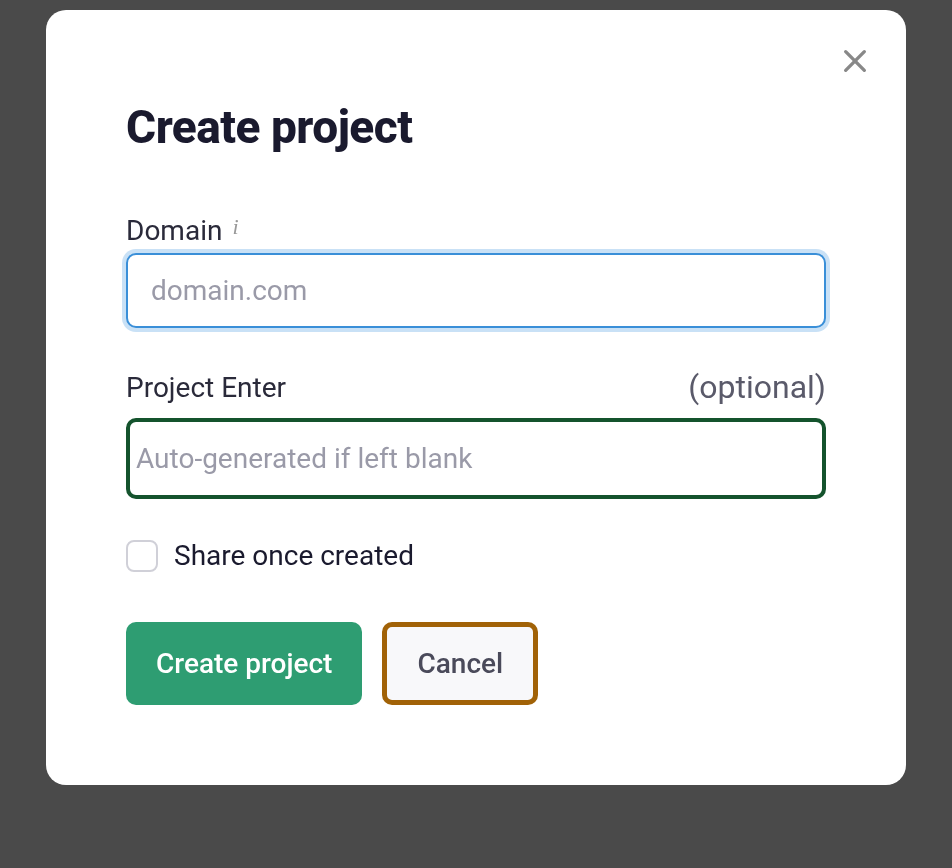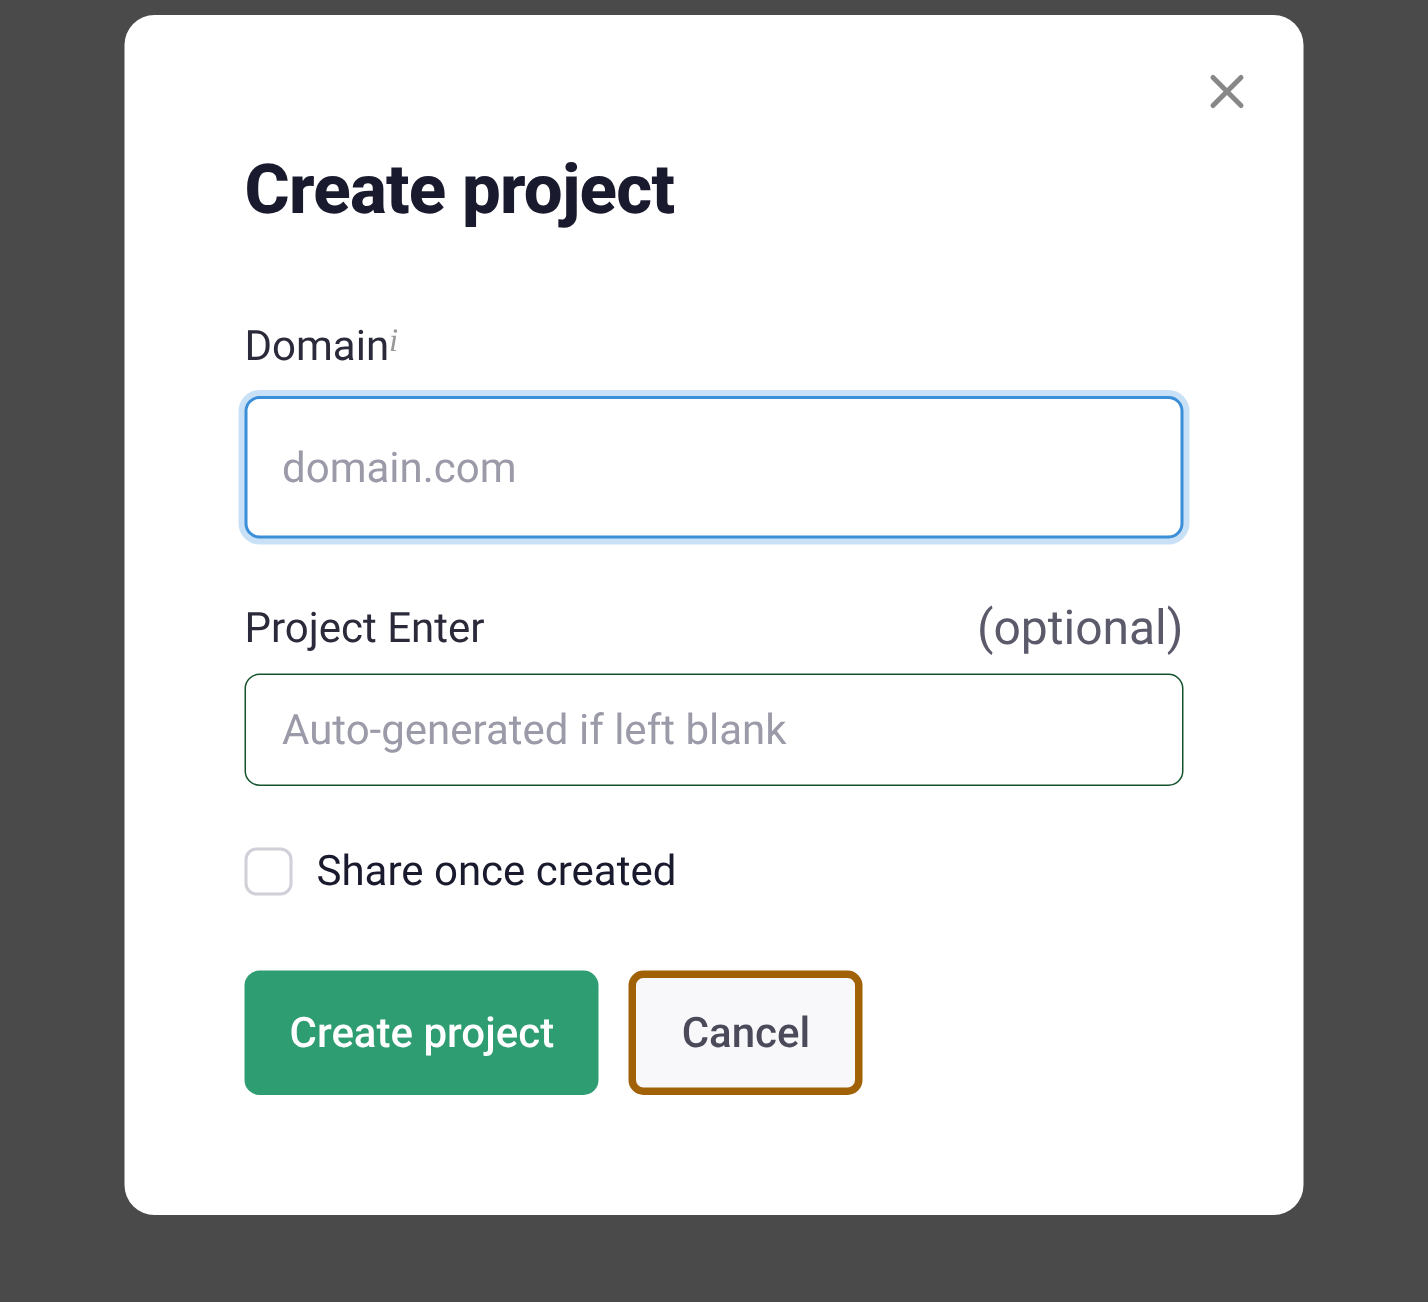--- a/index.html
+++ b/index.html
@@ -13,21 +13,21 @@
       background: #4a4a4a;
       width: 952px;
       height: 868px;
       position: relative;
       overflow: hidden;
     }
     
     .modal {
       background: #ffffff;
       border-radius: 20px;
-      width: 786px;
+      width: 860px;
       margin: 10px auto 0;
       padding: 60px 80px 80px 80px;
       position: relative;
     }
     
     .close-btn {
       position: absolute;
       top: 35px;
       right: 35px;
       cursor: pointer;
@@ -54,20 +54,21 @@
       letter-spacing: -0.5px;
     }
     
     .form-group {
       margin-bottom: 40px;
     }
     
     .label-row {
       display: flex;
       align-items: flex-start;
+      gap: 10px;
       margin-bottom: 6px;
     }
     
     .label-row-split {
       display: flex;
       align-items: center;
       justify-content: space-between;
       margin-bottom: 12px;
     }
     
@@ -93,38 +94,37 @@
     
     .help-text {
       font-size: 26px;
       color: #6a6a7a;
       margin-bottom: 18px;
       font-weight: 400;
     }
     
     .text-input {
       width: 100%;
-      padding: 20px 24px;
-      font-size: 28px;
-      border: 1px solid #14532d;
+      padding: 20px 6px;
+      font-size: 28px;
+      border: 4px solid #14532d;
       border-radius: 10px;
       outline: none;
       font-family: inherit;
       color: #2a2a3a;
     }
     
     .text-input::placeholder {
       color: #9a9aa8;
     }
     
     .text-input.focused {
       border: 2px solid #3a8fd8;
       box-shadow: 0 0 0 4px rgba(100, 170, 230, 0.35);
-      padding: 29px 23px;
-      margin-top: 11px;
+      padding: 19px 23px;
     }
     
     .checkbox-row {
       display: flex;
       align-items: flex-end;
       gap: 16px;
       margin-top: 30px;
       margin-bottom: 50px;
     }
     

